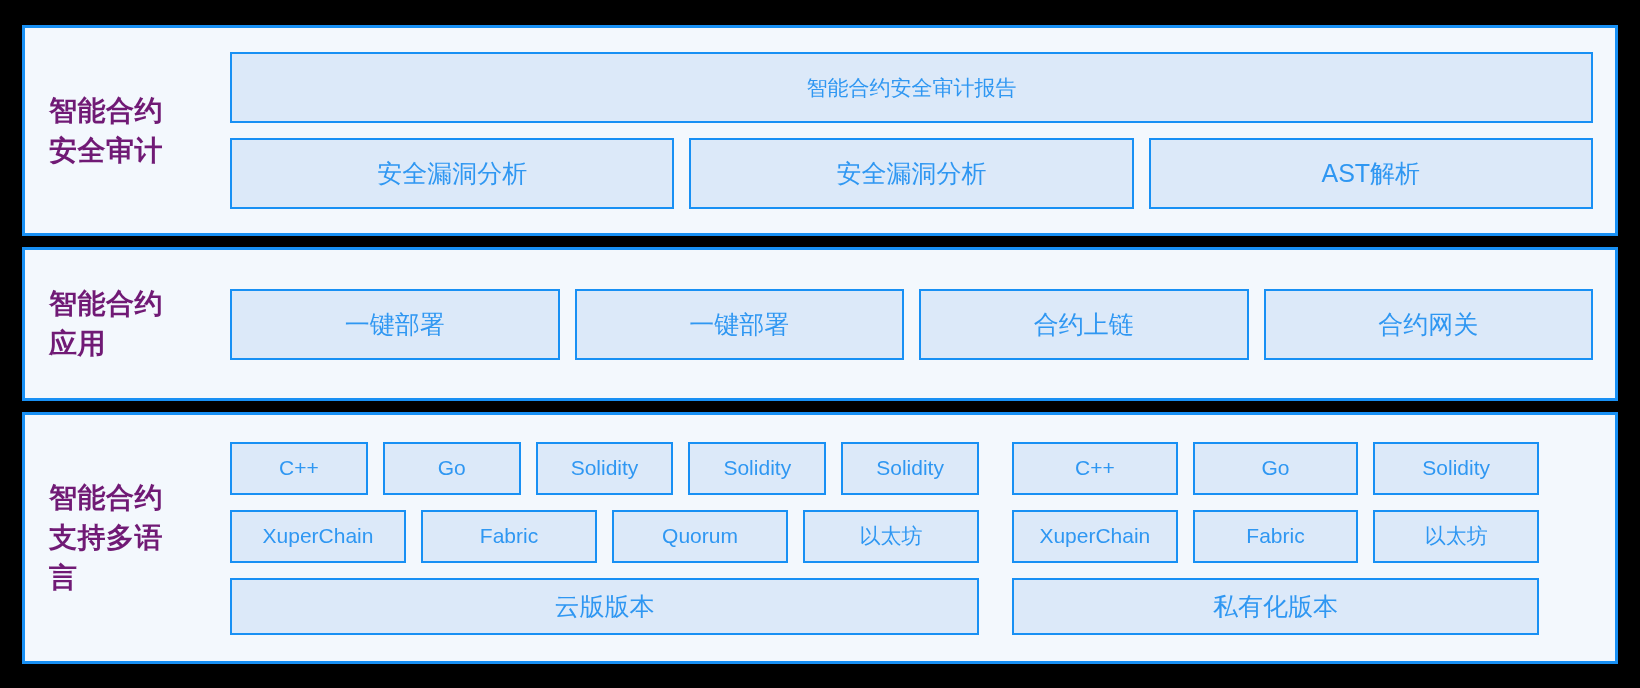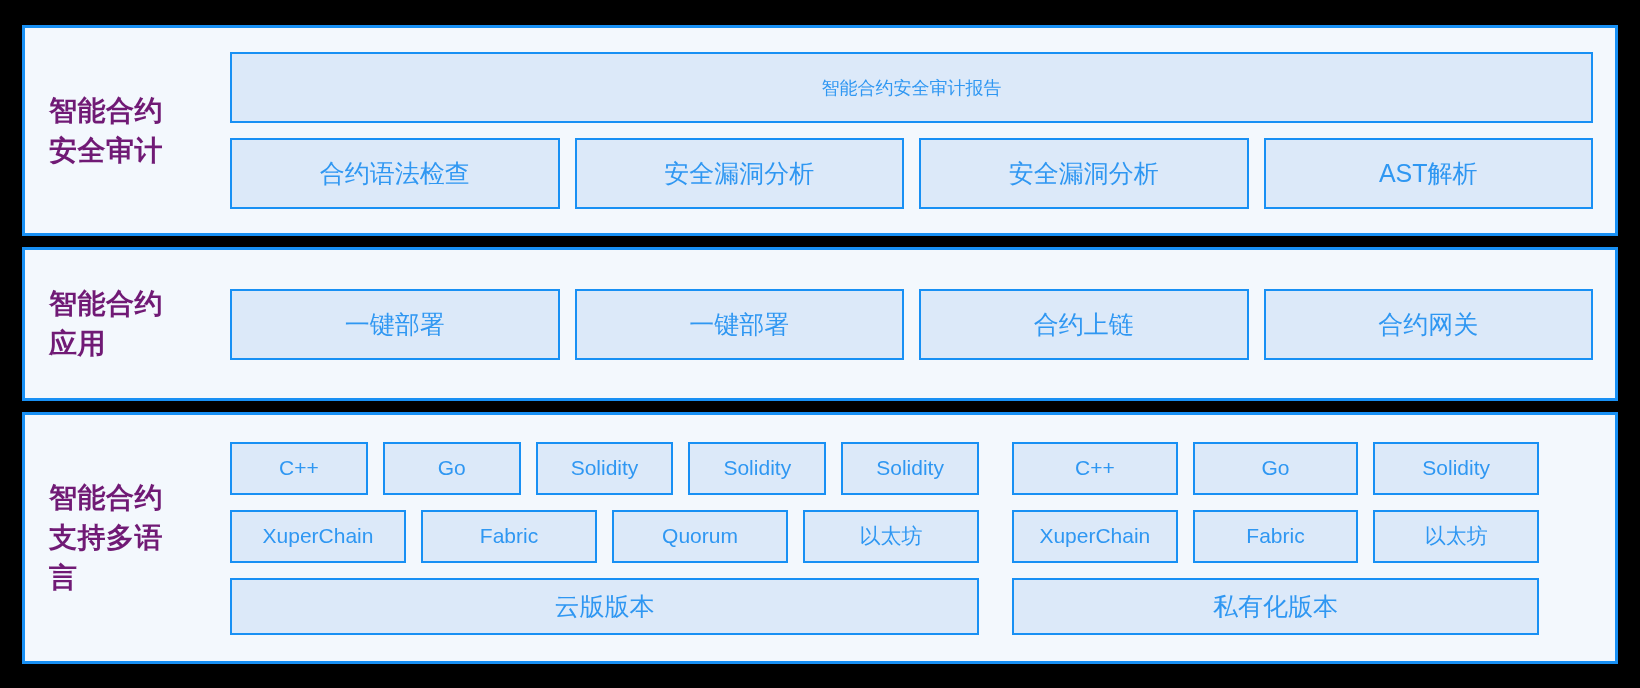--- a/index.html
+++ b/index.html
@@ -62,21 +62,21 @@
     text-align: center;
     white-space: nowrap;
     overflow: hidden;
   }
 
   
   .row-banner { display: flex; }
   .banner-card {
     flex: 1 1 auto;
     height: 71px;
-    font-size: 18px;
+    font-size: 21px;
   }
   .row-quad { display: flex; gap: 15px; }
   .row-quad > .card {
     flex: 1 1 0;
     height: 71px;
     font-size: 25px;
   }
 
   
   .row-quad-app { display: flex; gap: 15px; }
@@ -120,21 +120,20 @@
 <div id="canvas">
 
   <div class="section" id="section-audit">
     <div class="section-label">智能合约
 安全审计</div>
     <div class="section-body">
       <div class="row-banner">
         <div class="card banner-card">智能合约安全审计报告</div>
       </div>
       <div class="row-quad">
-        <div class="card">合约语法检查</div>
         <div class="card">安全漏洞分析</div>
         <div class="card">安全漏洞分析</div>
         <div class="card">AST解析</div>
       </div>
     </div>
   </div>
 
   <div class="section" id="section-app">
     <div class="section-label">智能合约
 应用</div>

